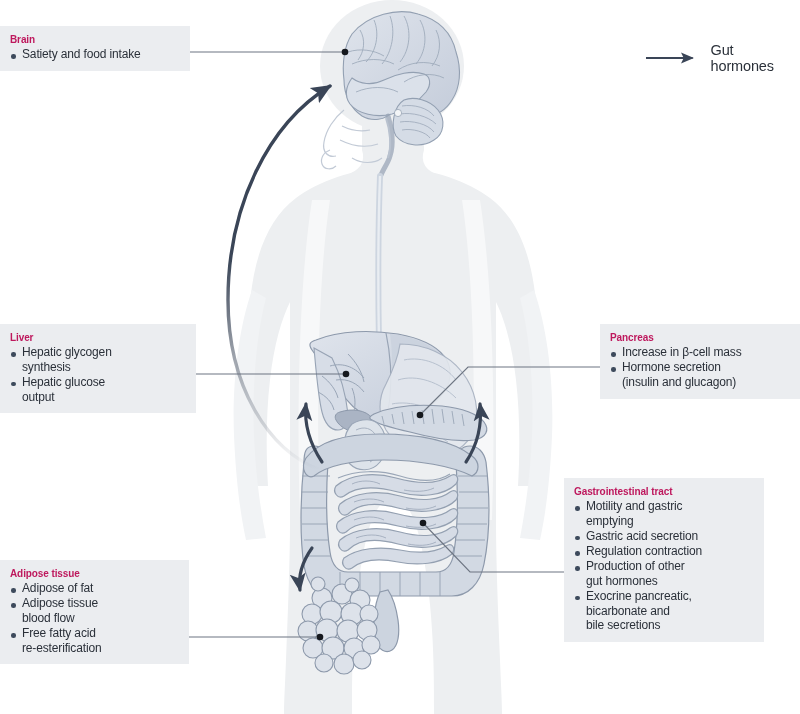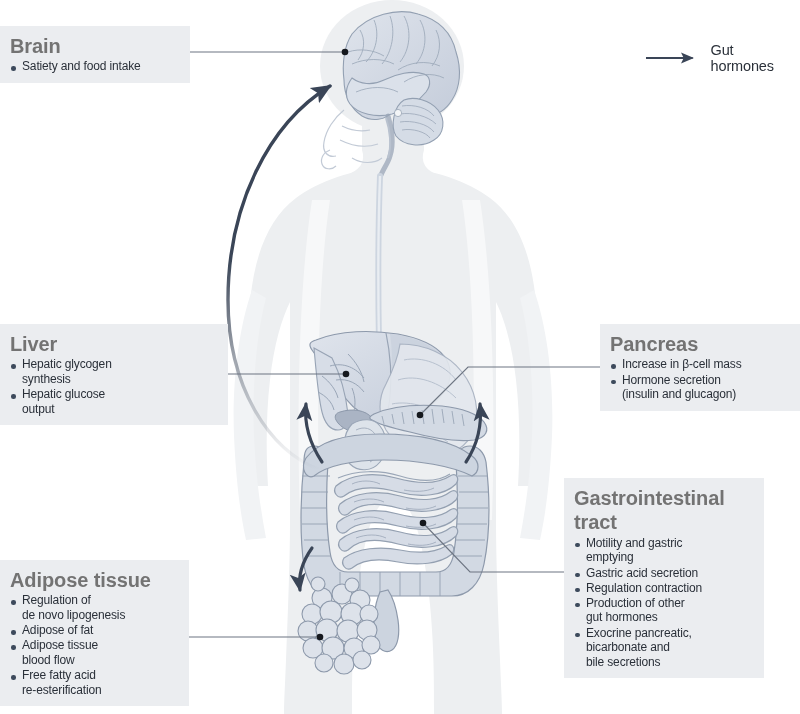--- a/index.html
+++ b/index.html
@@ -16,43 +16,43 @@
   
   .box{
     position:absolute;
     background:#ebedf0;
     padding:8px 10px 9px 10px;
     box-sizing:border-box;
     line-height:1.22;
   }
   .box .title{
     font-weight:bold;
-    font-size:20px;
+    font-size:10px;
     letter-spacing:-0.1px;
     margin:0 0 1px 0;
-    color:#737373;
+    color:#be185d;
   }
   .box ul{list-style:none;margin:0;padding:0;}
   .box li{
     position:relative;
     padding-left:12px;
     font-size:12px;
     color:#2a3039;
     letter-spacing:-0.15px;
     margin-top:0.5px;
   }
   .box li:before{
     content:"";
     position:absolute;left:1px;top:7px;
     width:4.5px;height:4.5px;border-radius:50%;
     background:#3d4a5c;
   }
 
   #box-brain{left:0;top:26px;width:190px;}
-  #box-liver{left:0;top:324px;width:228px;}
+  #box-liver{left:0;top:324px;width:196px;}
   #box-adipose{left:0;top:560px;width:189px;}
   #box-pancreas{left:600px;top:324px;width:200px;}
   #box-gi{left:564px;top:478px;width:200px;}
 
   
   #legend{
     position:absolute;left:645px;top:42px;
     display:flex;align-items:center;gap:8px;
   }
   #legend .lg-label{font-size:14.5px;color:#2a3039;letter-spacing:-0.15px;}
@@ -397,24 +397,20 @@
       <li>
         <span>Hepatic glucose</span><br>
         <span>output</span>
       </li>
     </ul>
   </div>
 
   <div class="box" id="box-adipose">
     <div class="title">Adipose tissue</div>
     <ul>
-      <li>
-        <span>Regulation of</span><br>
-        <span>de novo lipogenesis</span>
-      </li>
       <li>Adipose of fat</li>
       <li>
         <span>Adipose tissue</span><br>
         <span>blood flow</span>
       </li>
       <li>
         <span>Free fatty acid</span><br>
         <span>re-esterification</span>
       </li>
     </ul>

